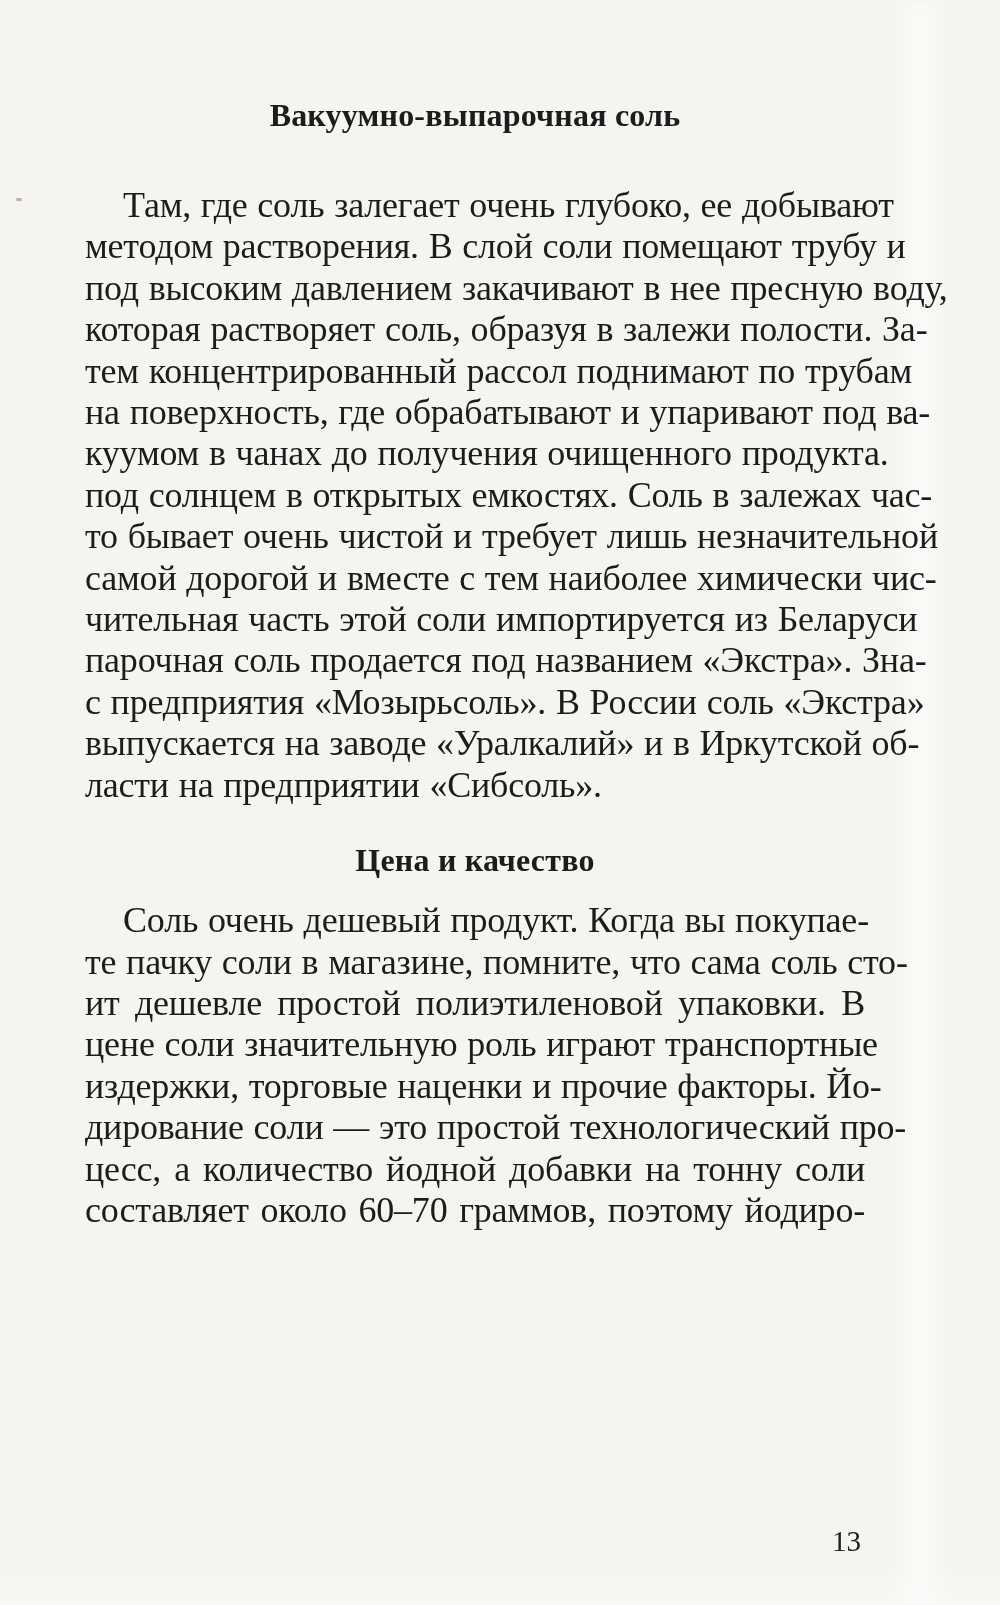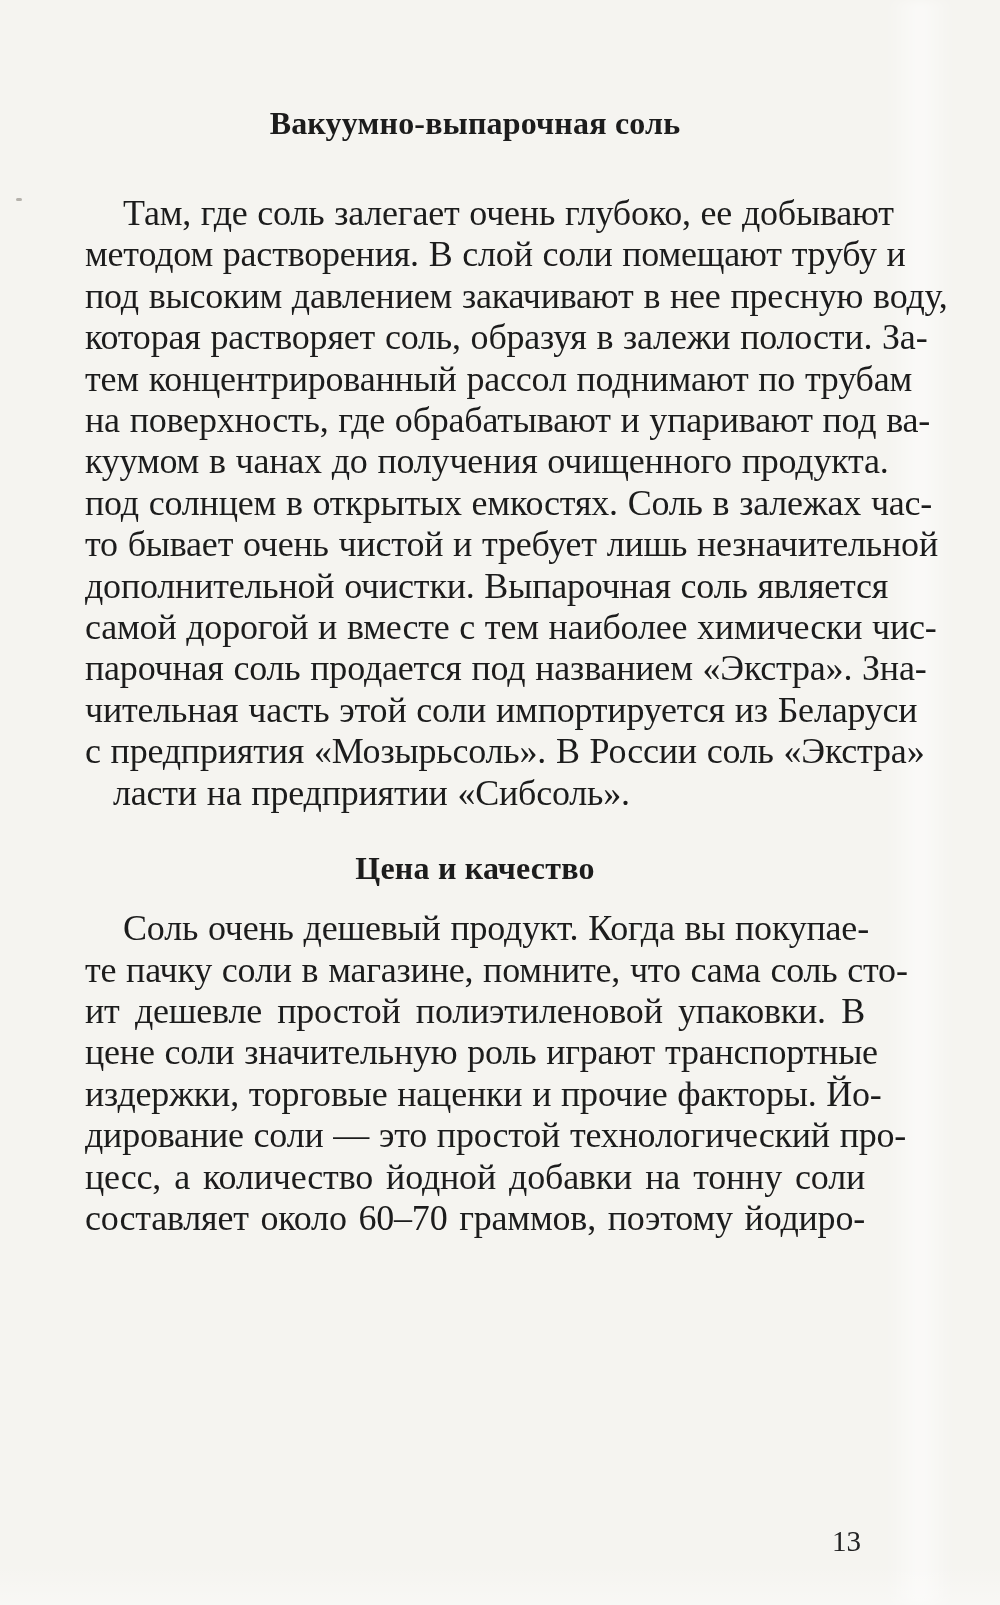--- a/index.html
+++ b/index.html
@@ -50,21 +50,21 @@
     border-radius: 2px;
     opacity: 0.7;
   }
   .content {
     position: absolute;
     left: 85px;
     top: 95px;
     width: 780px;
   }
   .heading {
-    margin: 8px 0 50px 0;
+    margin: 0 0 50px 0;
     font-size: 32px;
     line-height: 40px;
     font-weight: bold;
     text-align: center;
     letter-spacing: 0.2px;
   }
   .heading.second {
     margin: 34px 0 20px 0;
   }
   .para {
@@ -77,21 +77,20 @@
     white-space: nowrap;
     letter-spacing: -0.2px;
     word-spacing: 1px;
   }
   .para .line:first-child {
     padding-left: 38px;
   }
   
   .para.ends .line:last-child {
     text-align-last: left;
-    margin-left: 28px;
   }
   .pageno {
     position: absolute;
     left: 832px;
     top: 1524px;
     font-size: 29px;
     line-height: 34px;
     color: #222;
     text-align: right;
   }
@@ -112,25 +111,25 @@
       <div class="para ends">
           <div class="line">Там, где соль залегает очень глубоко, ее добывают</div>
           <div class="line">методом растворения. В слой соли помещают трубу и</div>
           <div class="line">под высоким давлением закачивают в нее пресную воду,</div>
           <div class="line">которая растворяет соль, образуя в залежи полости. За-</div>
           <div class="line">тем концентрированный рассол поднимают по трубам</div>
           <div class="line">на поверхность, где обрабатывают и упаривают под ва-</div>
           <div class="line">куумом в чанах до получения очищенного продукта.</div>
           <div class="line">под солнцем в открытых емкостях. Соль в залежах час-</div>
           <div class="line">то бывает очень чистой и требует лишь незначительной</div>
-          <div class="line">дополнительной очистки. Выпарочная соль является</div>
           <div class="line">самой дорогой и вместе с тем наиболее химически чис-</div>
+          <div class="line">чительная часть этой соли импортируется из Беларуси</div>
           <div class="line">парочная соль продается под названием «Экстра». Зна-</div>
-          <div class="line">чительная часть этой соли импортируется из Беларуси</div>
           <div class="line">с предприятия «Мозырьсоль». В России соль «Экстра»</div>
+          <div class="line">выпускается на заводе «Уралкалий» и в Иркутской об-</div>
           <div class="line">ласти на предприятии «Сибсоль».</div>
         </div>
     </section>
 
     <section>
       <h1 class="heading second">Цена и качество</h1>
       <div class="para">
           <div class="line">Соль очень дешевый продукт. Когда вы покупае-</div>
           <div class="line">те пачку соли в магазине, помните, что сама соль сто-</div>
           <div class="line">ит дешевле простой полиэтиленовой упаковки. В</div>

